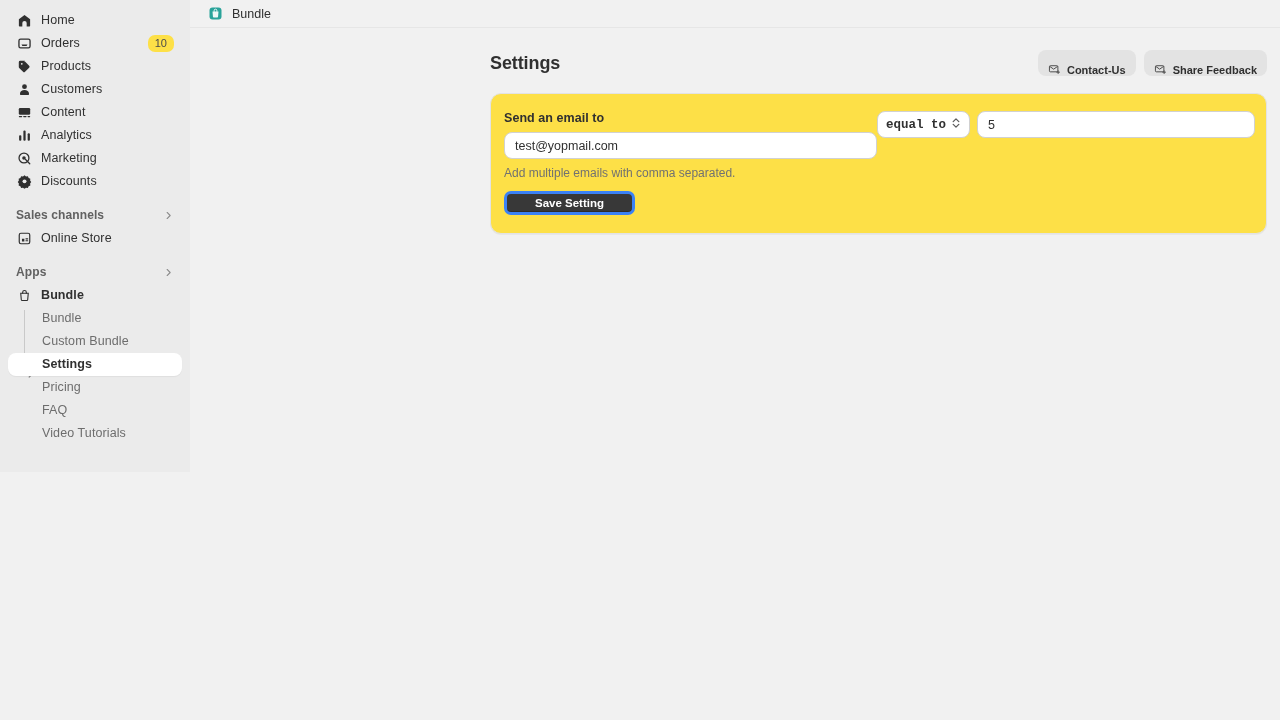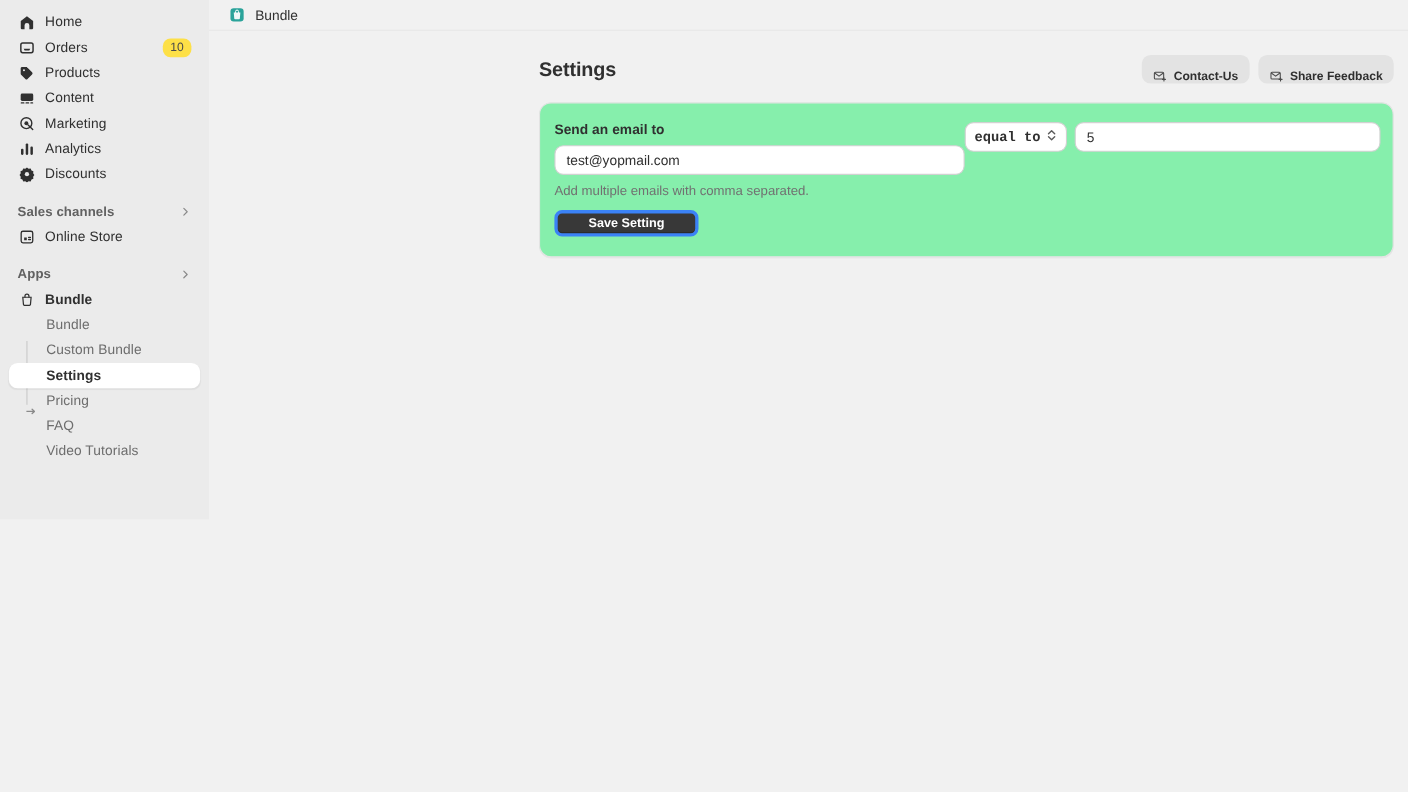--- a/index.html
+++ b/index.html
@@ -98,21 +98,21 @@
     color: #303030; font-size: 11px; font-weight: bold;
     font-family: "Liberation Sans", sans-serif;
     cursor: pointer;
   }
   .pill-btn svg { display: block; }
 
   
   .card {
     position: absolute; left: 300px; top: 65px;
     width: 777px;
-    background: #86efac;
+    background: #fde047;
     border: 1px solid #e3e3e3;
     border-radius: 11px;
     box-shadow: 0 1px 0 rgba(0,0,0,.04);
     padding: 17px 12px 18px;
     display: flex; gap: 0;
   }
   .col-left { width: 386px; padding-left: 1px; }
   .col-right { width: 378px; }
 
   .field-label {
@@ -186,53 +186,62 @@
 
     <div class="nav-item">
       <span class="ico">
         <svg width="15" height="15" viewBox="0 0 20 20" fill="#303030">
             <path d="M10.6 2.4H4.2A1.8 1.8 0 0 0 2.4 4.2v6.4c0 .5.2.9.5 1.3l5.2 5.2a1.8 1.8 0 0 0 2.6 0l5.5-5.5a1.8 1.8 0 0 0 0-2.6l-5.2-5.2a1.8 1.8 0 0 0-1.3-.5zM6.4 7.6a1.2 1.2 0 1 1 0-2.4 1.2 1.2 0 0 1 0 2.4z"></path>
           </svg>
       </span>
       <span class="nav-label">Products</span>
     </div>
 
+    <div class="nav-item">
+      <span class="ico">
+        <svg width="15" height="15" viewBox="0 0 20 20" fill="#303030">
+            <circle cx="10" cy="6.2" r="3.2"></circle>
+            <path d="M10 10.8c-3.3 0-6 2-6 4.4v1.2a.8.8 0 0 0 .8.8h10.4a.8.8 0 0 0 .8-.8v-1.2c0-2.4-2.7-4.4-6-4.4z"></path>
+          </svg>
+      </span>
+      <span class="nav-label">Customers</span>
+    </div>
 
     <div class="nav-item">
       <span class="ico">
         <svg width="15" height="15" viewBox="0 0 20 20" fill="#303030">
             <rect x="2.4" y="4" width="15.2" height="9" rx="1.8"></rect>
             <rect x="2.4" y="14.6" width="4.6" height="1.6" rx=".8"></rect>
             <rect x="8.2" y="14.6" width="4.6" height="1.6" rx=".8"></rect>
             <rect x="14" y="14.6" width="3.6" height="1.6" rx=".8"></rect>
           </svg>
       </span>
       <span class="nav-label">Content</span>
     </div>
 
     <div class="nav-item">
       <span class="ico">
+        <svg width="15" height="15" viewBox="0 0 20 20" fill="#303030">
+            <rect x="2.8" y="9.5" width="3" height="7.6" rx="1.3"></rect>
+            <rect x="8.5" y="3.2" width="3" height="13.9" rx="1.3"></rect>
+            <rect x="14.2" y="7" width="3" height="10.1" rx="1.3"></rect>
+          </svg>
+      </span>
+      <span class="nav-label">Analytics</span>
+    </div>
+
+    <div class="nav-item">
+      <span class="ico">
         <svg width="15" height="15" viewBox="0 0 20 20" fill="none" stroke="#303030" stroke-width="1.7">
             <circle cx="9.3" cy="9.3" r="6.6"></circle>
             <circle cx="9.3" cy="9.3" r="2.4" fill="#303030" stroke="none"></circle>
             <path d="M11.4 11.4 17 17" stroke-linecap="round"></path>
           </svg>
       </span>
       <span class="nav-label">Marketing</span>
-    </div>
-
-    <div class="nav-item">
-      <span class="ico">
-        <svg width="15" height="15" viewBox="0 0 20 20" fill="#303030">
-            <rect x="2.8" y="9.5" width="3" height="7.6" rx="1.3"></rect>
-            <rect x="8.5" y="3.2" width="3" height="13.9" rx="1.3"></rect>
-            <rect x="14.2" y="7" width="3" height="10.1" rx="1.3"></rect>
-          </svg>
-      </span>
-      <span class="nav-label">Analytics</span>
     </div>
 
     <div class="nav-item">
       <span class="ico">
         <svg width="15" height="15" viewBox="0 0 20 20" fill="#303030">
             <path d="M10 1.8l2 1.5 2.5-.3 1 2.3 2.3 1-.3 2.5 1.5 2-1.5 2 .3 2.5-2.3 1-1 2.3-2.5-.3-2 1.5-2-1.5-2.5.3-1-2.3-2.3-1 .3-2.5-1.5-2 1.5-2-.3-2.5 2.3-1 1-2.3L8 3.3z"></path>
             <circle cx="10" cy="9.8" r="2.6" fill="#ebebeb"></circle>
           </svg>
       </span>
       <span class="nav-label">Discounts</span>

